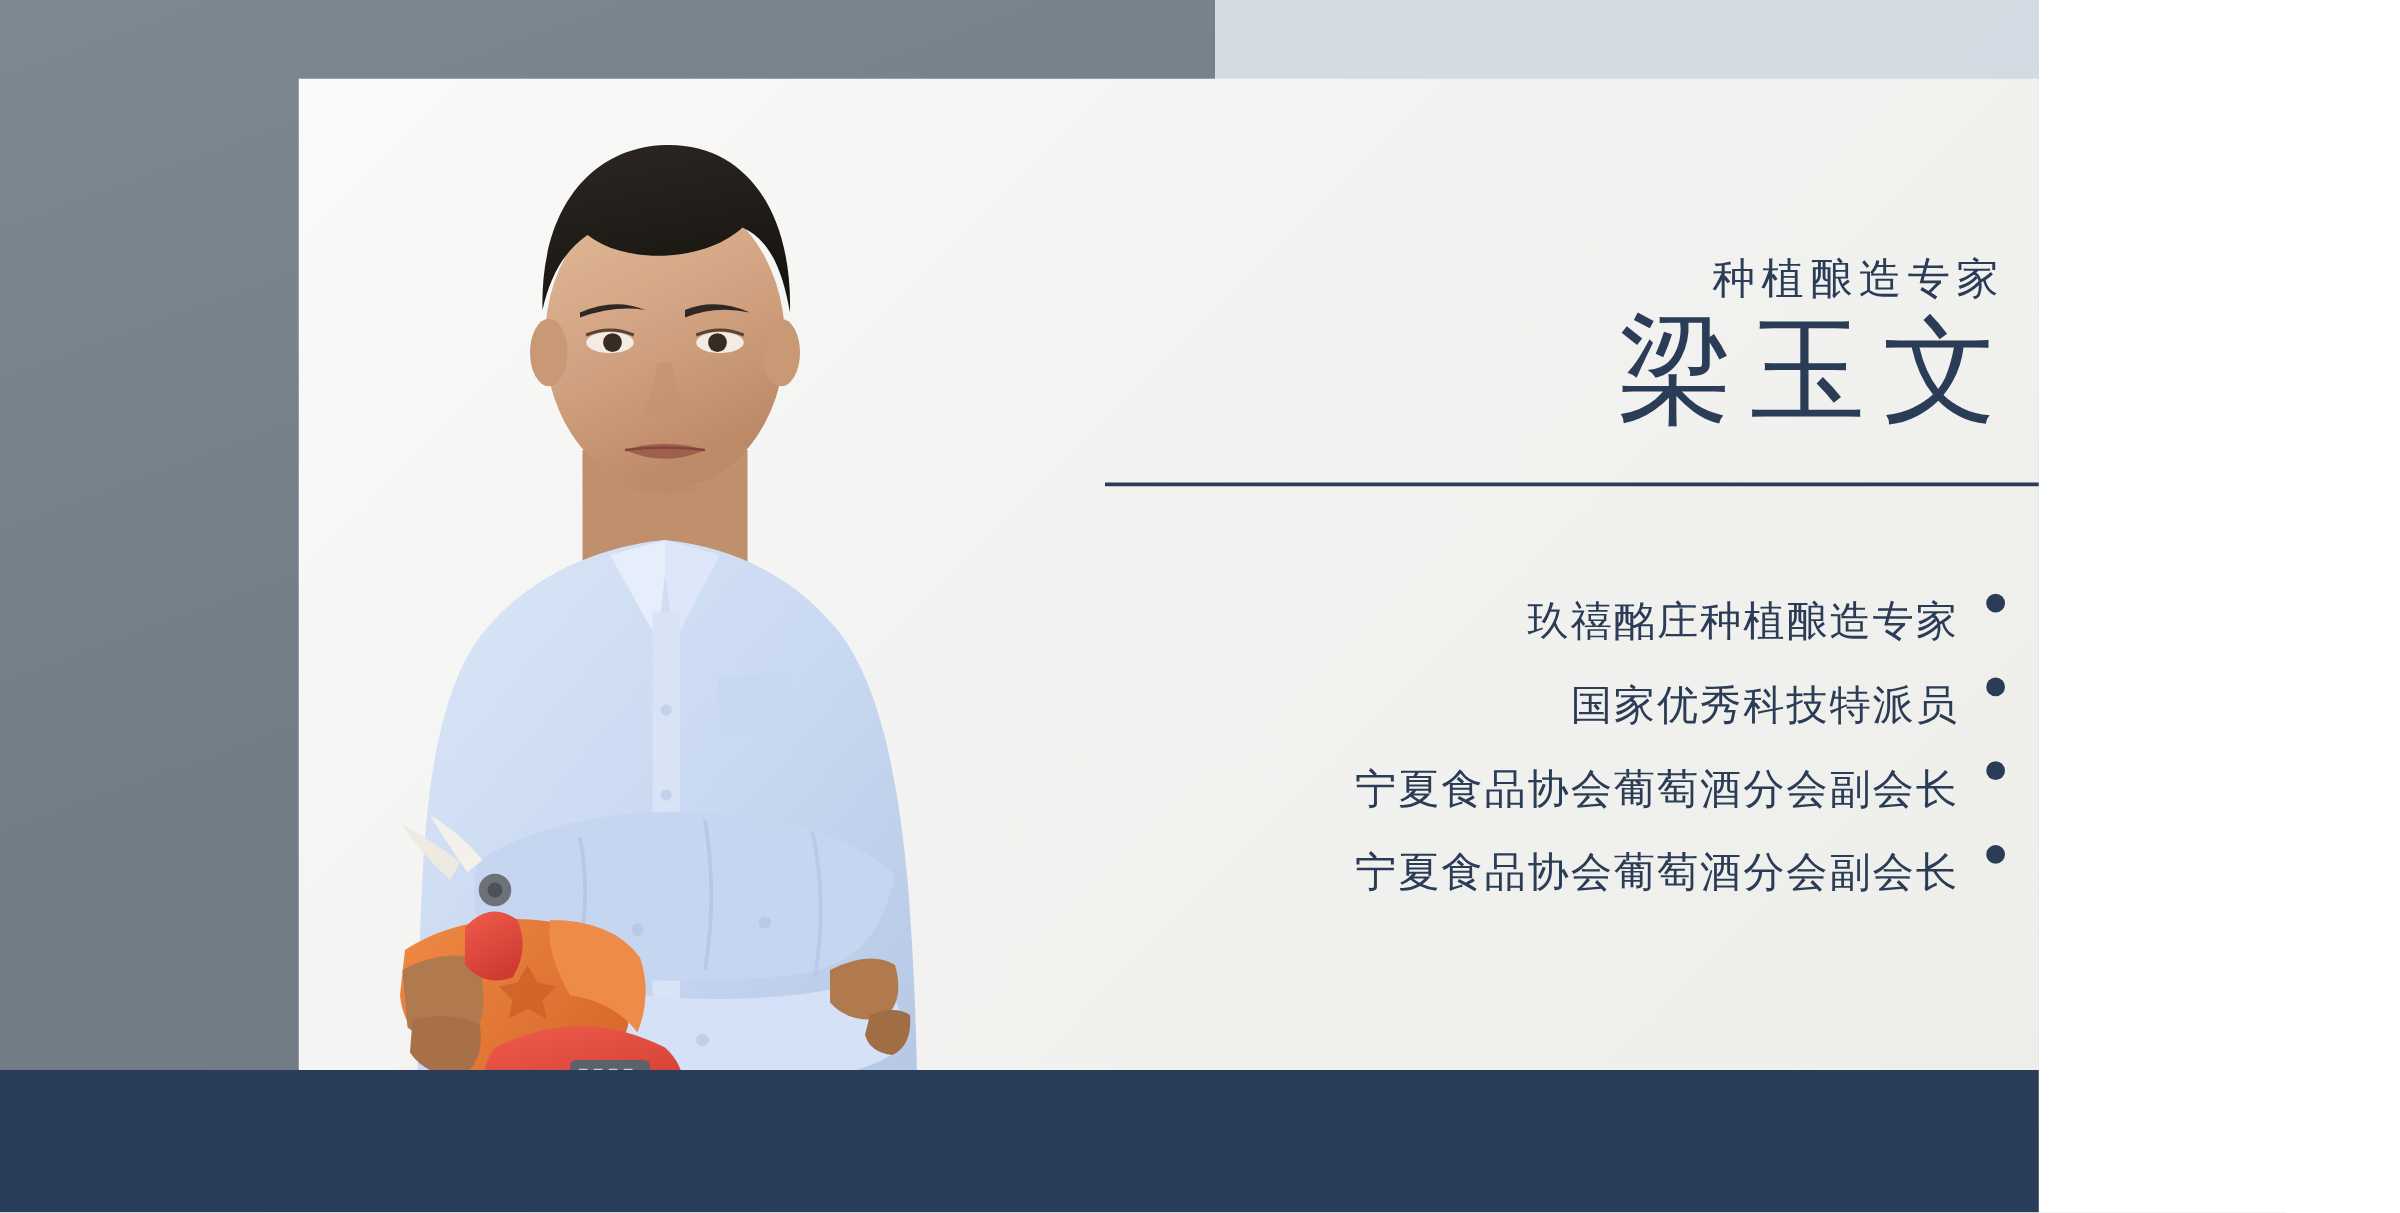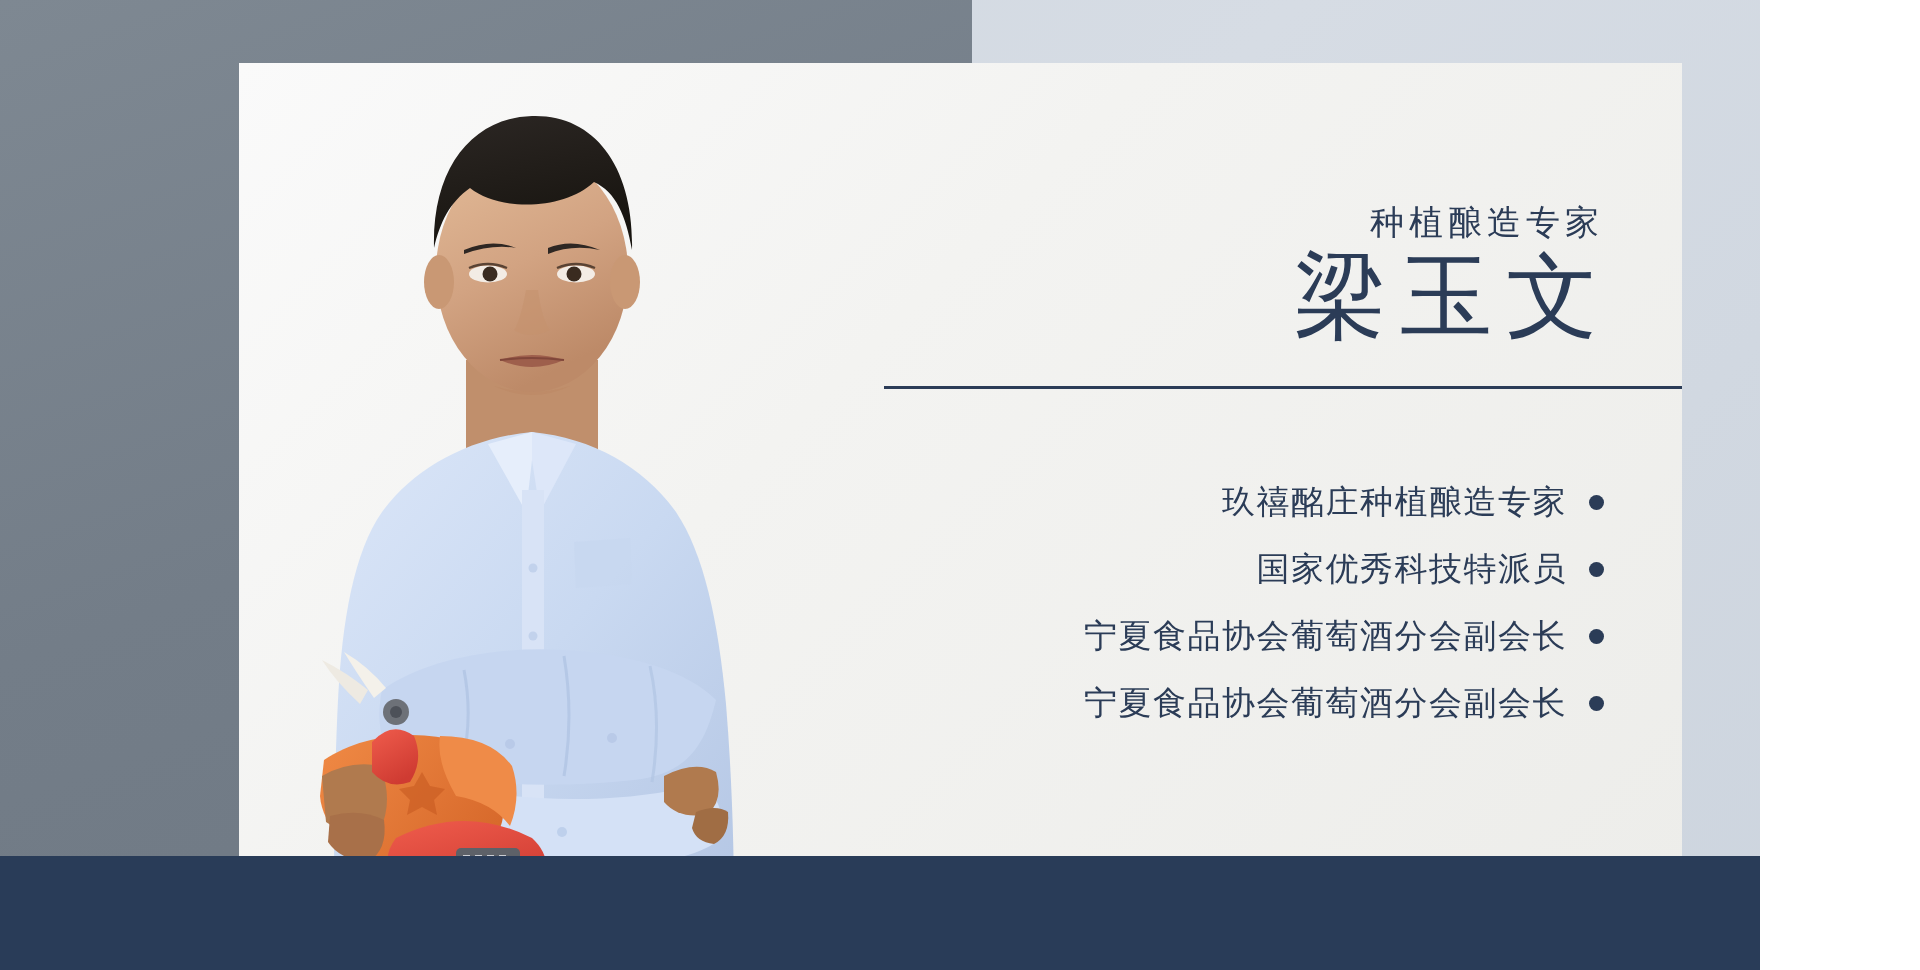--- a/index.html
+++ b/index.html
@@ -6,21 +6,21 @@
     margin: 0;
     padding: 0;
     background: #ffffff;
   }
   body {
     font-family: "Liberation Sans", "DejaVu Sans", sans-serif;
   }
 
   #stage {
     position: relative;
-    width: 1760px;
+    width: 1631px;
     height: 970px;
     overflow: hidden;
     background: #d3dae2;
   }
 
   
   .bg-light-blue {
     position: absolute;
     left: 0; top: 0;
     width: 1920px; height: 970px;
@@ -125,21 +125,21 @@
     position: absolute;
     right: 78px;
     top: 412px;
     width: 700px;
     list-style: none;
     margin: 0;
     padding: 0;
   }
   .cred-item {
     display: flex;
-    align-items: center;
+    align-items: flex-start;
     justify-content: flex-end;
     height: 54px;
     margin-bottom: 13px;
   }
   .cred-text {
     font-size: 33px;
     letter-spacing: 1.5px;
     color: #2b3c57;
     white-space: nowrap;
     font-weight: 400;

